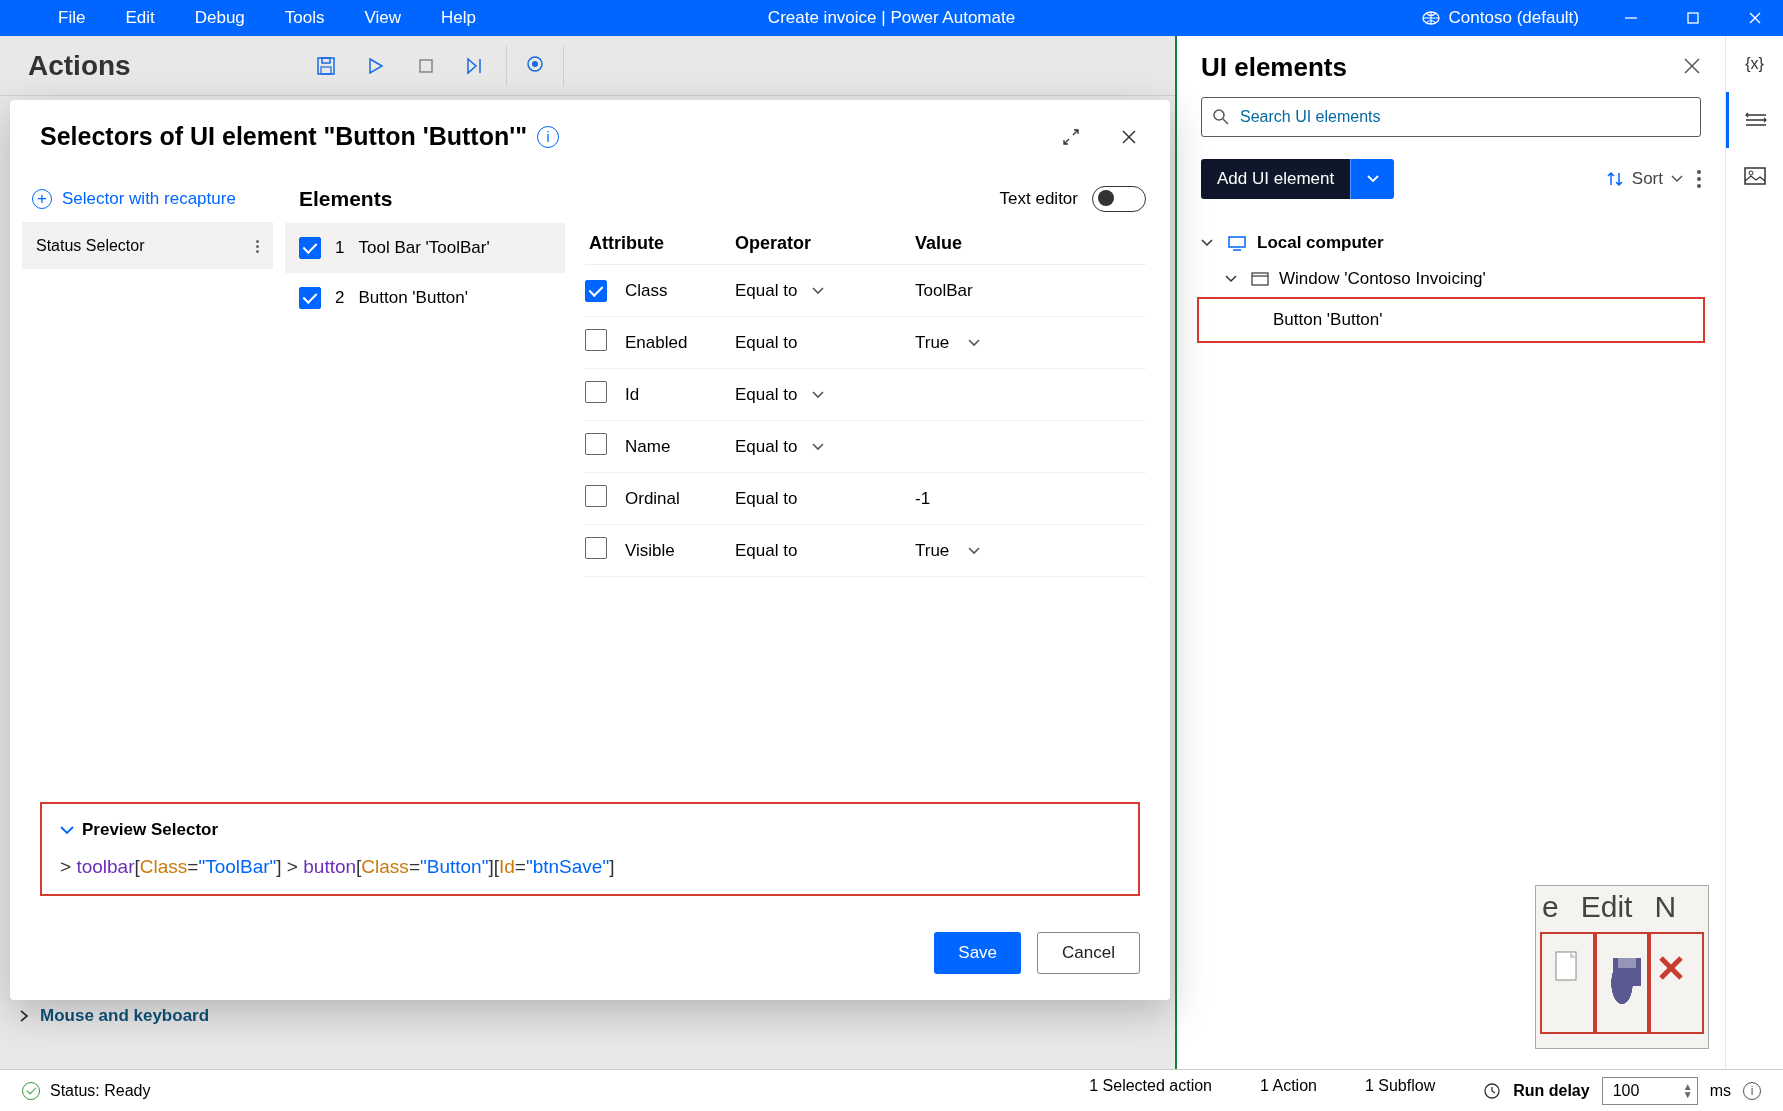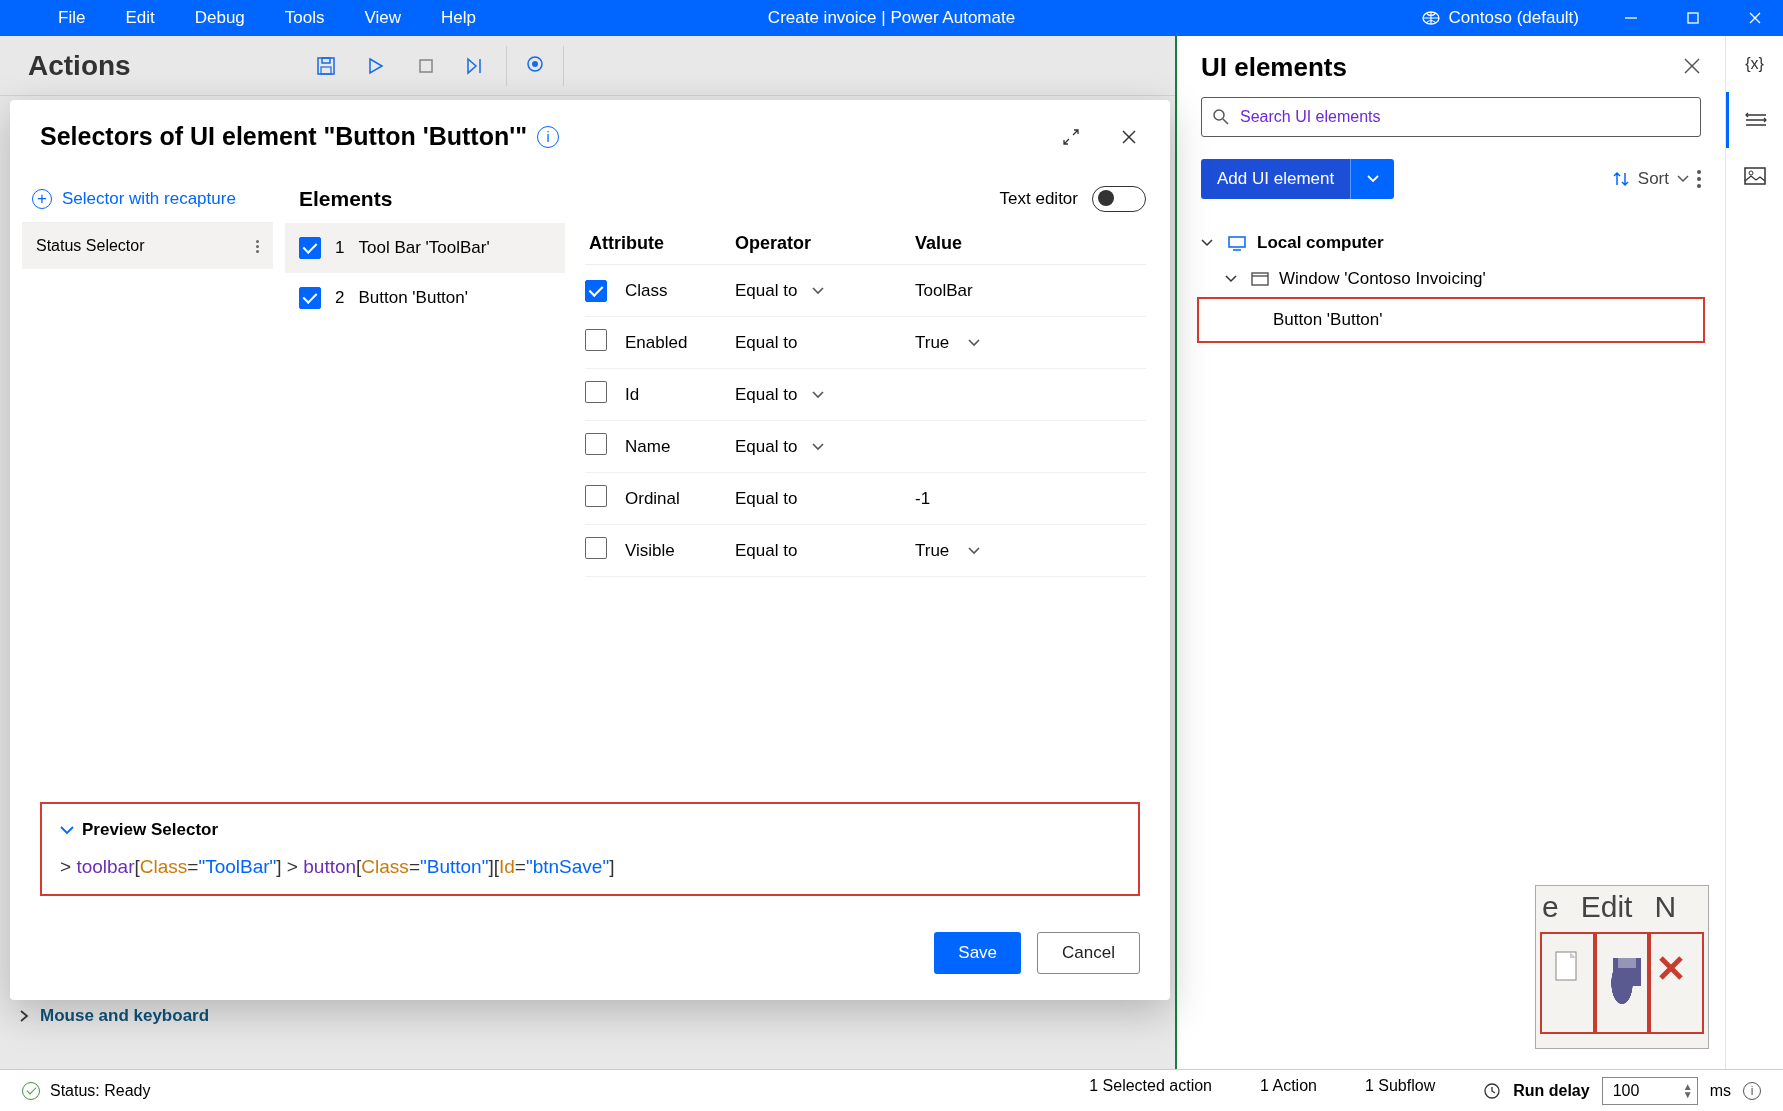--- a/index.html
+++ b/index.html
@@ -24,26 +24,26 @@
 .tb-search { margin-left: auto; width: 56px; height: 56px; display: flex; align-items: center; justify-content: center; margin-right: 10px; border-left: 1px solid #e5e5e5; }
 
 
 .overlay { position: absolute; top: 36px; left: 0; right: 0; bottom: 0; background: rgba(128,128,128,0.18); pointer-events: none; }
 
 
 .ui-pane { position: absolute; top: 36px; right: 58px; width: 550px; height: calc(100% - 36px - 42px); background: #fff; border-left: 2px solid #15803d; display: flex; flex-direction: column; }
 .ui-pane-header { display: flex; align-items: center; justify-content: space-between; padding: 16px 24px 10px 24px; }
 .ui-pane-title { font-size: 26px; font-weight: 600; }
 .ui-search-row { padding: 4px 24px; }
-.ui-search { height: 40px; border: 1px solid #5a5a5a; border-radius: 3px; display: flex; align-items: center; padding: 0 10px; gap: 10px; color: #6d28d9; }
+.ui-search { height: 40px; border: 1px solid #5a5a5a; border-radius: 3px; display: flex; align-items: center; padding: 0 10px; gap: 10px; color: #0369a1; }
 .ui-actions-row { display: flex; align-items: center; justify-content: space-between; padding: 18px 24px; }
 .add-btn { display: flex; }
-.add-btn-main { background: #1d4ed8; color: #fff; height: 40px; display: flex; align-items: center; padding: 0 16px; border-radius: 3px 0 0 3px; font-size: 17px; }
+.add-btn-main { background: #0f172a; color: #fff; height: 40px; display: flex; align-items: center; padding: 0 16px; border-radius: 3px 0 0 3px; font-size: 17px; }
 .add-btn-drop { background: #0066ff; color: #fff; height: 40px; width: 44px; display: flex; align-items: center; justify-content: center; border-radius: 0 3px 3px 0; border-left: 1px solid rgba(255,255,255,0.35); }
-.sort-group { display: flex; align-items: center; gap: 8px; color: #444; }
+.sort-group { display: flex; align-items: center; gap: 14px; color: #444; }
 .sort-btn { display: flex; align-items: center; gap: 8px; font-size: 17px; }
 .dots { display: flex; flex-direction: column; gap: 3px; }
 .dots span { width: 4px; height: 4px; border-radius: 50%; background: #555; display: block; }
 
 .tree { padding: 8px 20px; }
 .tree-row { display: flex; align-items: center; gap: 10px; padding: 8px 4px; font-size: 17px; }
 .tree-1 { font-weight: 600; }
 .tree-2 { padding-left: 28px; }
 .tree-3 { padding-left: 74px; border: 2px solid #d63b2f; height: 46px; }
 .chev { width: 16px; display: inline-flex; }

